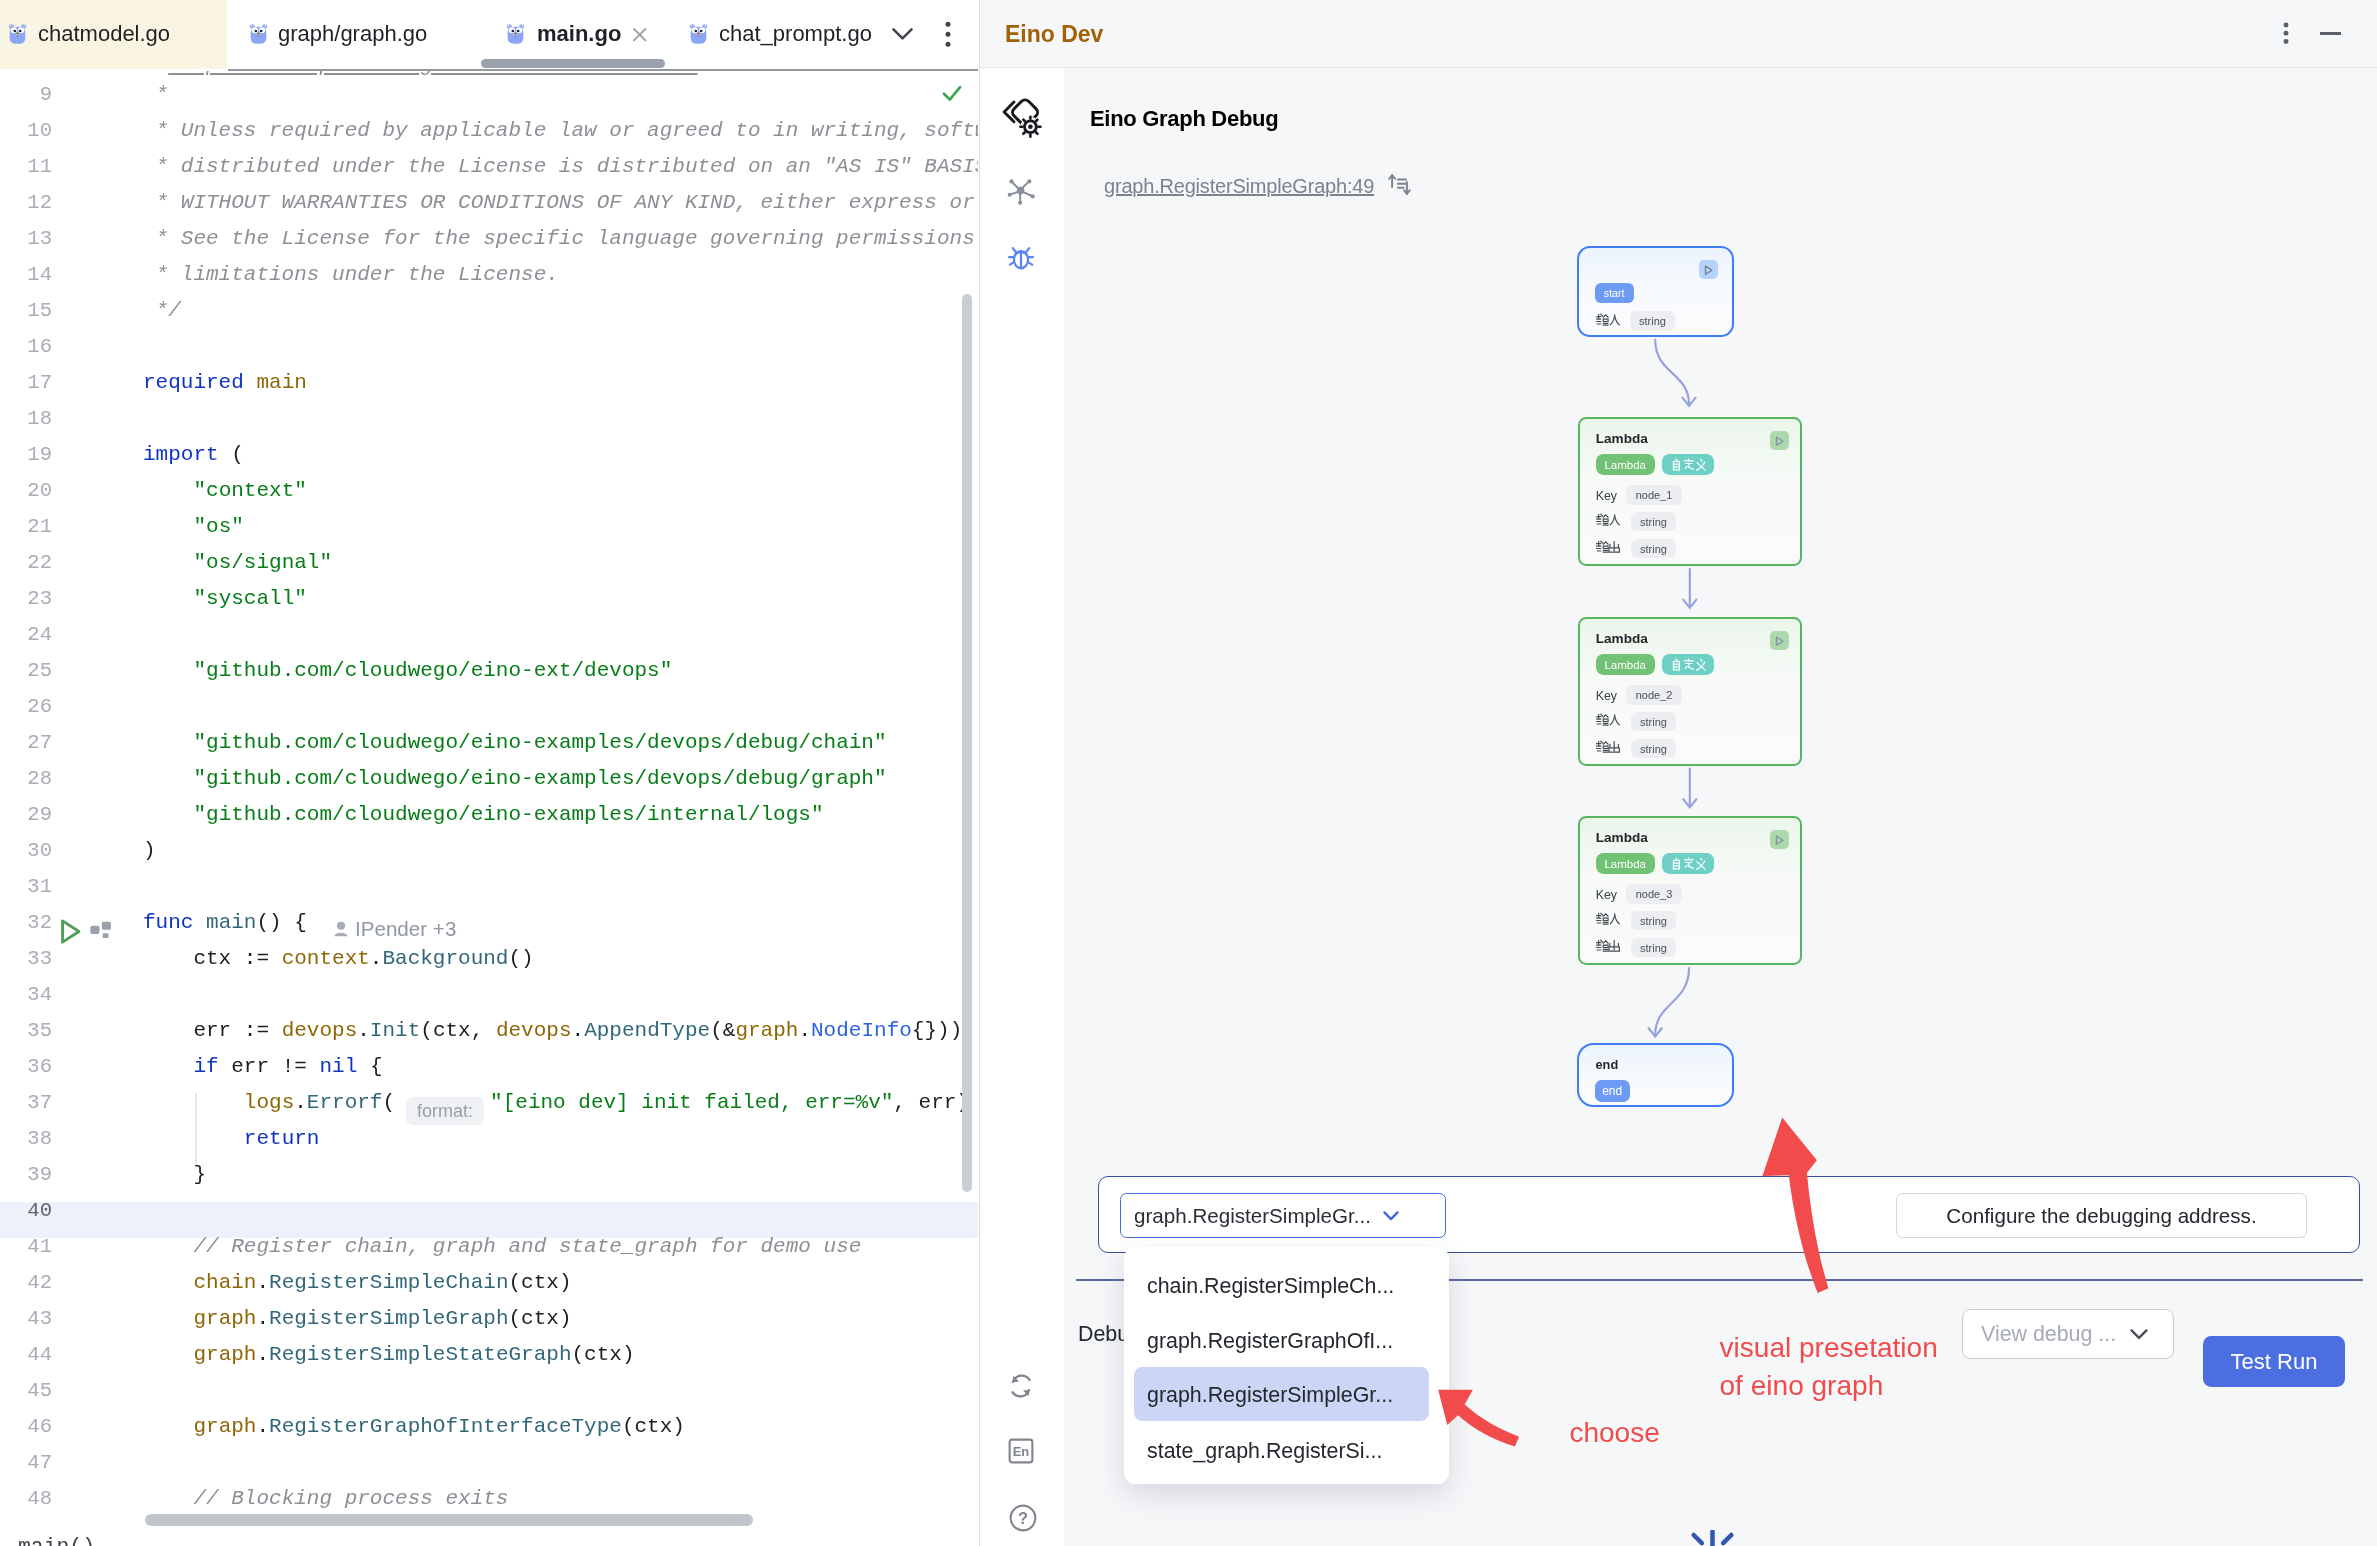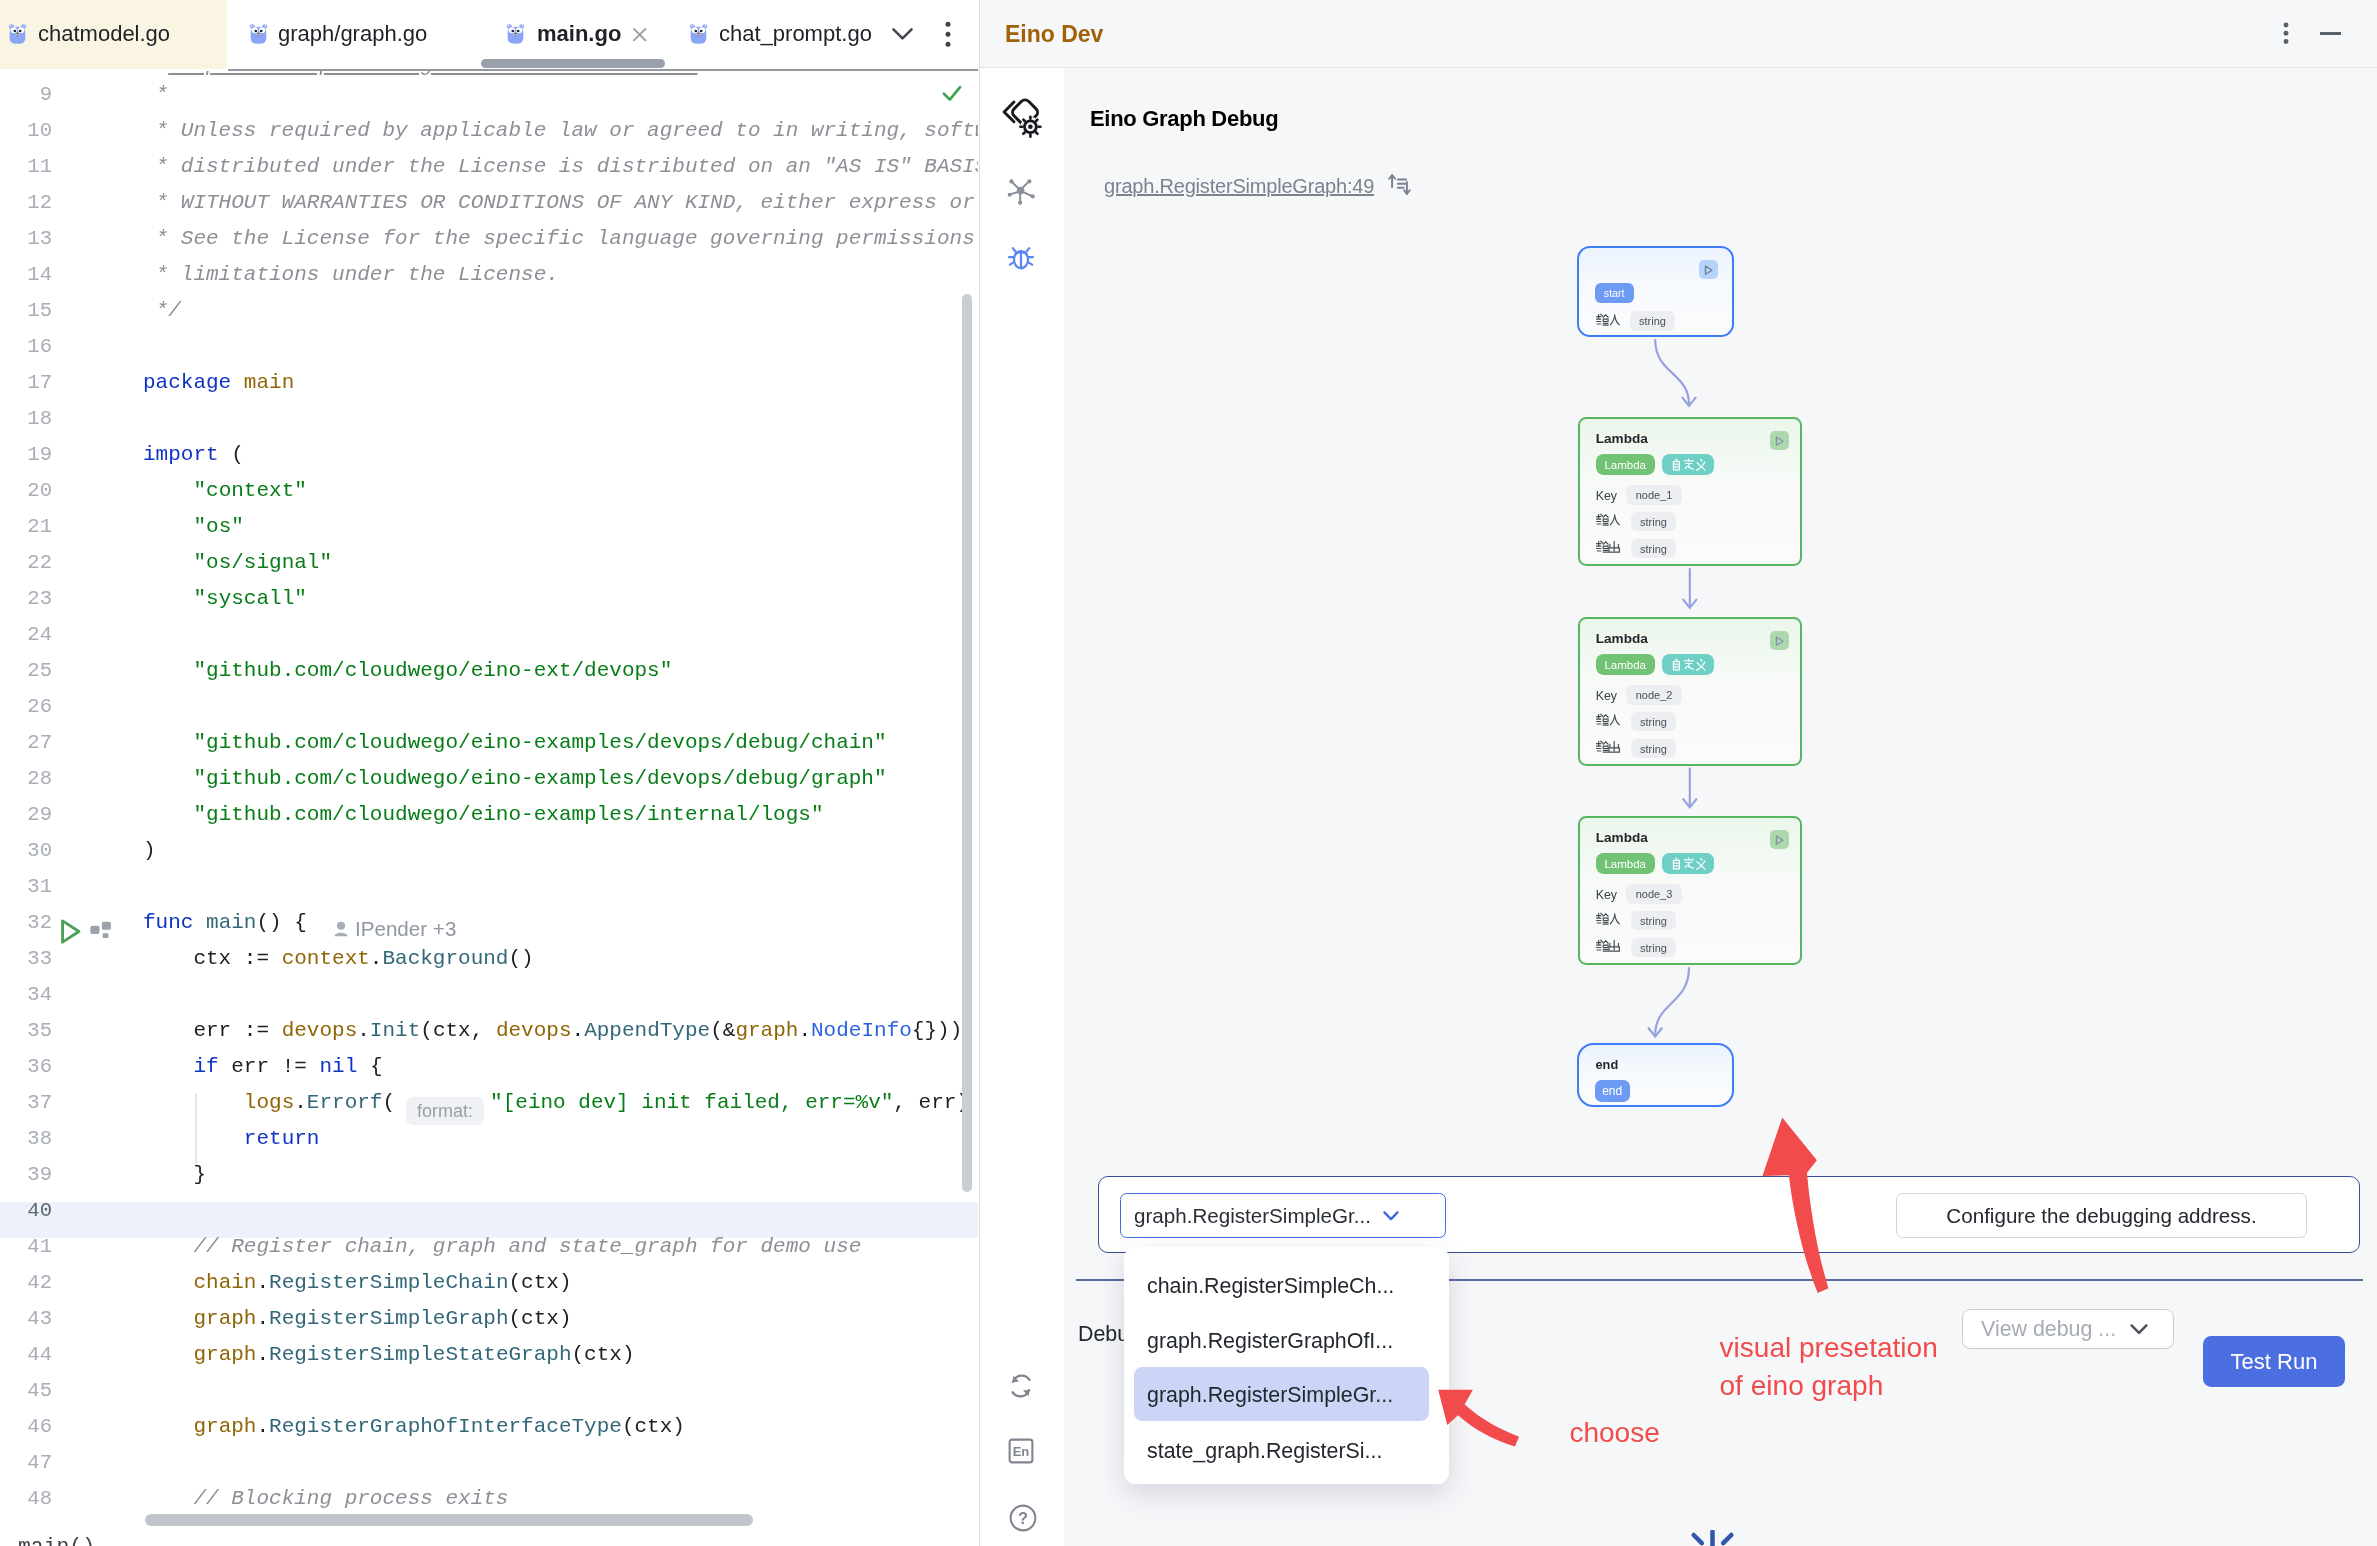--- a/index.html
+++ b/index.html
@@ -79,21 +79,21 @@
 
   <pre class="abs" id="code" style="left:143px;top:41px;font-size:21px;line-height:36px;color:#1c1e22;"> 
 <span class="c"> *</span>
 <span class="c"> * Unless required by applicable law or agreed to in writing, software</span>
 <span class="c"> * distributed under the License is distributed on an "AS IS" BASIS,</span>
 <span class="c"> * WITHOUT WARRANTIES OR CONDITIONS OF ANY KIND, either express or im</span>
 <span class="c"> * See the License for the specific language governing permissions an</span>
 <span class="c"> * limitations under the License.</span>
 <span class="c"> */</span>
 
-<span class="k">package</span> <span class="pk">main</span>
+<span class="k">required</span> <span class="pk">main</span>
 
 <span class="k">import</span> (
     <span class="s">"context"</span>
     <span class="s">"os"</span>
     <span class="s">"os/signal"</span>
     <span class="s">"syscall"</span>
 
     <span class="s">"github.com/cloudwego/eino-ext/devops"</span>
 
     <span class="s">"github.com/cloudwego/eino-examples/devops/debug/chain"</span>
@@ -495,21 +495,21 @@
     <span style="margin-left:13px;font-size:20.6px;color:#2a2f36;">graph.RegisterSimpleGr...</span>
     <svg style="margin-left:11.5px" width="18" height="11.5" viewBox="0 0 22 14">
         <path d="M3 3 L11 11 L19 3" fill="none" stroke="#4468e0" stroke-width="3" stroke-linecap="round" stroke-linejoin="round"></path>
       </svg>
   </div>
   <div class="abs" style="left:916px;top:1193px;width:411px;height:45px;background:#fff;border:1.6px solid #d3d6db;border-radius:6.6px;display:flex;align-items:center;justify-content:center;font-size:20.6px;color:#23272e;">Configure the debugging address.</div>
 
   <div class="abs" style="left:96px;top:1279px;width:1287px;height:2.1px;background:#5a6a9e;"></div>
 
   <div class="abs" style="left:98px;top:1322px;font-size:21.4px;color:#22262c;">Debug</div>
-  <div class="abs" style="left:982px;top:1309px;width:212px;height:40px;background:#fff;border:1.6px solid #c8ccd2;border-radius:8.2px;display:flex;align-items:center;">
+  <div class="abs" style="left:982px;top:1309px;width:212px;height:50px;background:#fff;border:1.6px solid #c8ccd2;border-radius:8.2px;display:flex;align-items:center;">
     <span style="margin-left:18px;font-size:21.4px;color:#a6abb5;">View debug ...</span>
     <svg style="margin-left:13px" width="20" height="12.4" viewBox="0 0 24 15">
         <path d="M3 3 L12 12 L21 3" fill="none" stroke="#4a4f58" stroke-width="3" stroke-linecap="round" stroke-linejoin="round"></path>
       </svg>
   </div>
   <div class="abs" style="left:1223px;top:1336px;width:142px;height:51px;background:#4b6fe0;border-radius:8.2px;display:flex;align-items:center;justify-content:center;color:#fff;font-size:22px;">Test Run</div>
 
   <div class="abs" style="left:144px;top:1247px;width:325px;height:237px;background:#fff;border-radius:11.5px;box-shadow:0 10px 28px rgba(40,50,80,0.16);"></div>
   <div class="abs" style="left:154px;top:1367px;width:295px;height:54px;background:#cbd5f6;border-radius:8.2px;"></div>
   <div class="abs" style="left:167px;top:1274px;font-size:21.4px;color:#23272e;">chain.RegisterSimpleCh...</div>

